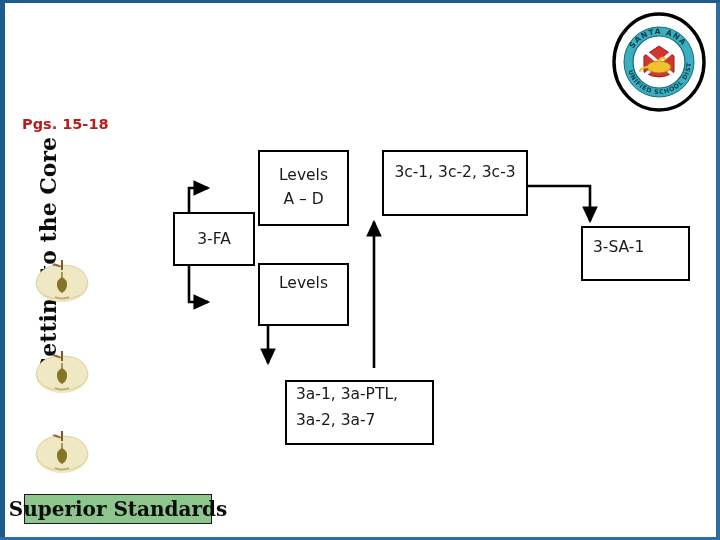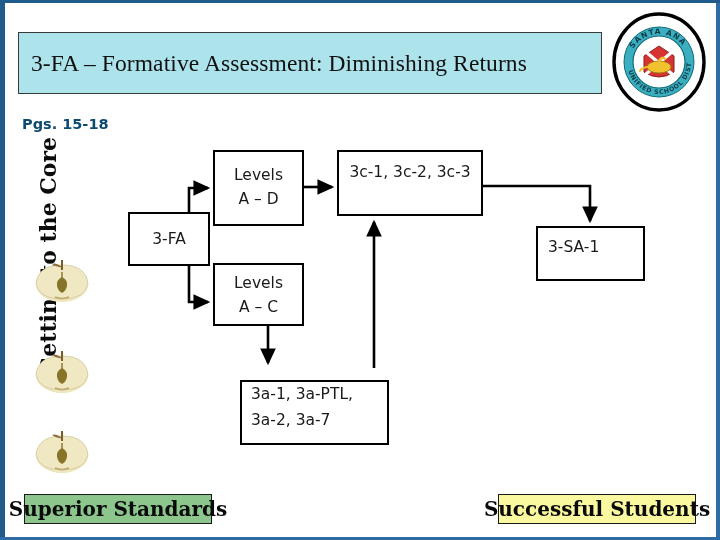--- a/index.html
+++ b/index.html
@@ -74,21 +74,21 @@
   }
 
   
   .pgs {
     position: absolute;
     left: 22px;
     top: 116px;
     font-family: "DejaVu Sans", sans-serif;
     font-size: 14.5px;
     font-weight: bold;
-    color: #0c4a6e;
+    color: #b91c1c;
     letter-spacing: 0px;
   }
 
   
   .vert-label {
     position: absolute;
     left: -70px;
     top: 245px;
     width: 235px;
     height: 26px;
@@ -123,20 +123,21 @@
     pointer-events: none;
   }
   .fbox {
     position: absolute;
     border: 2.5px solid #000000;
     background: #ffffff;
     box-sizing: border-box;
     font-family: "DejaVu Sans", sans-serif;
     font-size: 15.5px;
     color: #1a1a1a;
+    margin-left: 45px;
   }
   .fbox .ln {
     display: block;
     text-align: center;
     line-height: 1.55;
   }
   .fbox .ln.left {
     text-align: left;
     padding-left: 10px;
   }
@@ -205,23 +206,20 @@
 </head>
 <body>
 
 <div id="slide">
 
   <div class="edge-left"></div>
   <div class="edge-right"></div>
   <div class="edge-top"></div>
   <div class="edge-bottom"></div>
 
-  <div class="title-box">
-    <span class="title-text">3-FA – Formative Assessment: Diminishing Returns</span>
-  </div>
 
   <div class="seal">
     <svg viewBox="0 0 100 100" width="100" height="100">
       <ellipse cx="50" cy="50" rx="45" ry="48" fill="#ffffff" stroke="#000000" stroke-width="3.4"></ellipse>
       <circle cx="50" cy="50" r="35" fill="#3BAFC0" stroke="#0d6b78" stroke-width="1"></circle>
       <circle cx="50" cy="50" r="26" fill="#ffffff"></circle>
       <circle cx="50" cy="50" r="26" fill="none" stroke="#0d6b78" stroke-width="1.2"></circle>
       <path d="M35 44 L50 34 L65 44 L65 60 Q50 70 35 60 Z" fill="#D63333" stroke="#8a1f1f" stroke-width="1"></path>
       <path d="M37 40 L63 62 M63 40 L37 62" stroke="#ffffff" stroke-width="3.2" stroke-linecap="round"></path>
       <ellipse cx="50" cy="55" rx="12" ry="6" fill="#F2C12E" stroke="#9a7a12" stroke-width="0.9"></ellipse>
@@ -302,36 +300,32 @@
     <span class="ln">3-FA</span>
   </div>
 
   <div class="fbox" id="box-levels-ad">
     <span class="ln">Levels</span>
     <span class="ln">A – D</span>
   </div>
 
   <div class="fbox" id="box-levels-ac">
     <span class="ln">Levels</span>
-    <span class="ln">A – C</span>
   </div>
 
   <div class="fbox" id="box-3c">
     <span class="ln">3c-1, 3c-2, 3c-3</span>
   </div>
 
   <div class="fbox" id="box-3sa1">
     <span class="ln left">3-SA-1</span>
   </div>
 
   <div class="fbox" id="box-3a">
     <span class="ln">3a-1, 3a-PTL,</span>
     <span class="ln">3a-2, 3a-7</span>
   </div>
 
   <div class="banner" id="banner-green">
     <span>Superior Standards</span>
   </div>
-  <div class="banner" id="banner-yellow">
-    <span>Successful Students</span>
-  </div>
 
 </div>
 
 </body></html>

